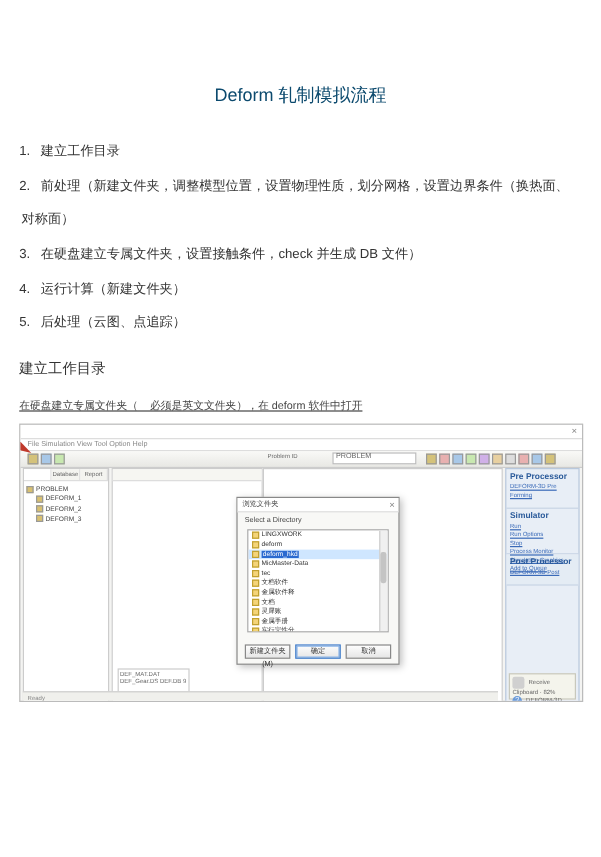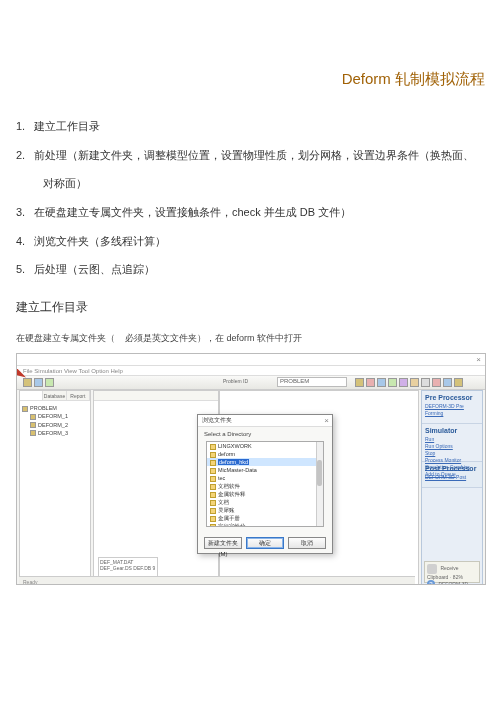--- a/index.html
+++ b/index.html
@@ -6,32 +6,32 @@
     body {
       width: 501px;
       height: 714px;
       background: #fff;
       font-family: "Microsoft YaHei", Arial, sans-serif;
       padding: 20px 16px;
       font-size: 11px;
       color: #333;
     }
     .title {
-      text-align: right;
+      text-align: center;
       font-size: 15px;
-      color: #a16207;
+      color: #0c4a6e;
       margin-top: 50px;
       margin-bottom: 28px;
       font-weight: normal;
     }
     .numbered { margin-bottom: 10px; line-height: 1.7; }
     .numbered .num { display: inline-block; width: 18px; }
-    .indent-line { margin-left: 27px; margin-bottom: 10px; line-height: 1.7; }
+    .indent-line { margin-left: 2px; margin-bottom: 10px; line-height: 1.7; }
     .section-head { font-size: 12px; margin-top: 20px; margin-bottom: 16px; }
-    .para { font-size: 9px; color: #444; margin-bottom: 8px; }
+    .para { font-size: 9px; color: #444; margin-bottom: 8px; text-decoration: underline; }
 
     
     .shot {
       width: 470px;
       height: 232px;
       border: 1px solid #bbb;
       background: #f4f4f2;
       position: relative;
       overflow: hidden;
       font-size: 7px;
@@ -129,21 +129,21 @@
 
 <h1 class="title">Deform 轧制模拟流程</h1>
 
 <div class="numbered"><span class="num">1.</span><span>建立工作目录</span></div>
 
 <div class="numbered"><span class="num">2.</span><span>前处理（新建文件夹，调整模型位置，设置物理性质，划分网格，设置边界条件（换热面、</span></div>
 <div class="indent-line">对称面）</div>
 
 <div class="numbered"><span class="num">3.</span><span>在硬盘建立专属文件夹，设置接触条件，check 并生成 DB 文件）</span></div>
 
-<div class="numbered"><span class="num">4.</span><span>浏览文件夹（多线程计算）</span></div>
+<div class="numbered"><span class="num">4.</span><span>运行计算（新建文件夹）</span></div>
 
 <div class="numbered"><span class="num">5.</span><span>后处理（云图、点追踪）</span></div>
 
 <div class="section-head">建立工作目录</div>
 
 <div class="para">
   <span>在硬盘建立专属文件夹（</span>&nbsp;&nbsp;&nbsp;
   <span>必须是英文文件夹），在 deform 软件中打开</span>
 </div>
 

